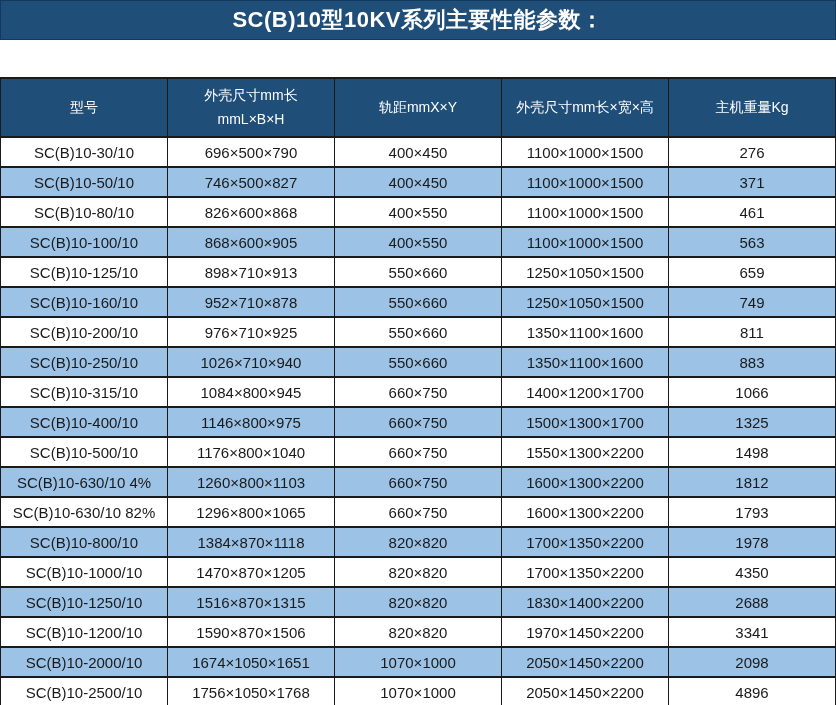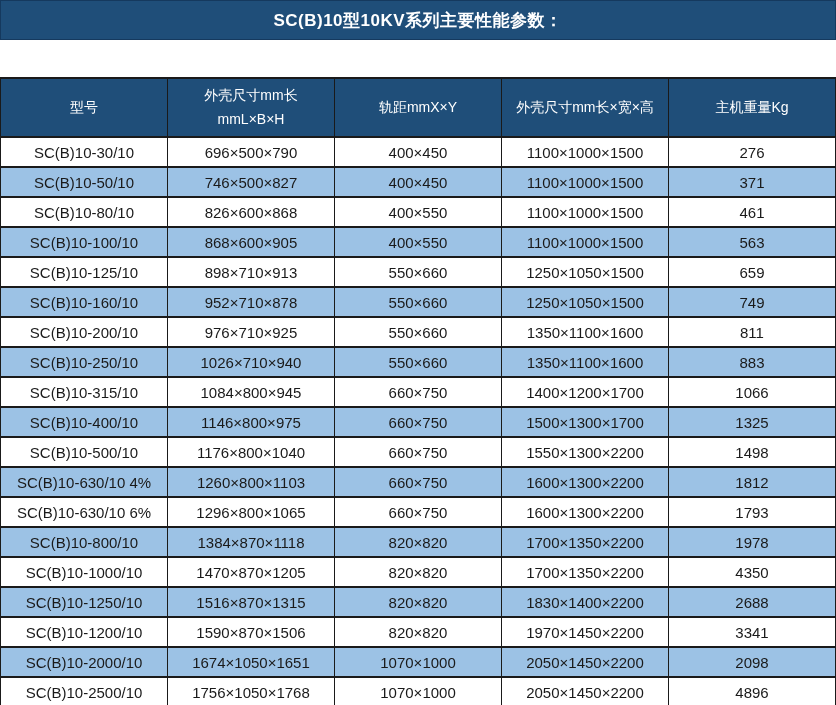--- a/index.html
+++ b/index.html
@@ -15,21 +15,21 @@
     overflow: hidden;
   }
   .title-bar {
     width: 836px;
     height: 40px;
     background: var(--header-bg, #1F4E79);
     color: var(--header-text, #FFFFFF);
     display: flex;
     align-items: center;
     justify-content: center;
-    font-size: 17px;
+    font-size: 22px;
     font-weight: bold;
     letter-spacing: 0.5px;
     box-sizing: border-box;
     border: 1px solid var(--title-border, #15395E);
     margin-bottom: 5px;
   }
   table.spec-table {
     width: 836px;
     border-collapse: collapse;
     table-layout: fixed;
@@ -174,21 +174,21 @@
           <td>1498</td>
         </tr>
         <tr>
           <td>SC(B)10-630/10 4%</td>
           <td>1260×800×1103</td>
           <td>660×750</td>
           <td>1600×1300×2200</td>
           <td>1812</td>
         </tr>
         <tr>
-          <td>SC(B)10-630/10 6%</td>
+          <td>SC(B)10-630/10 82%</td>
           <td>1296×800×1065</td>
           <td>660×750</td>
           <td>1600×1300×2200</td>
           <td>1793</td>
         </tr>
         <tr>
           <td>SC(B)10-800/10</td>
           <td>1384×870×1118</td>
           <td>820×820</td>
           <td>1700×1350×2200</td>

